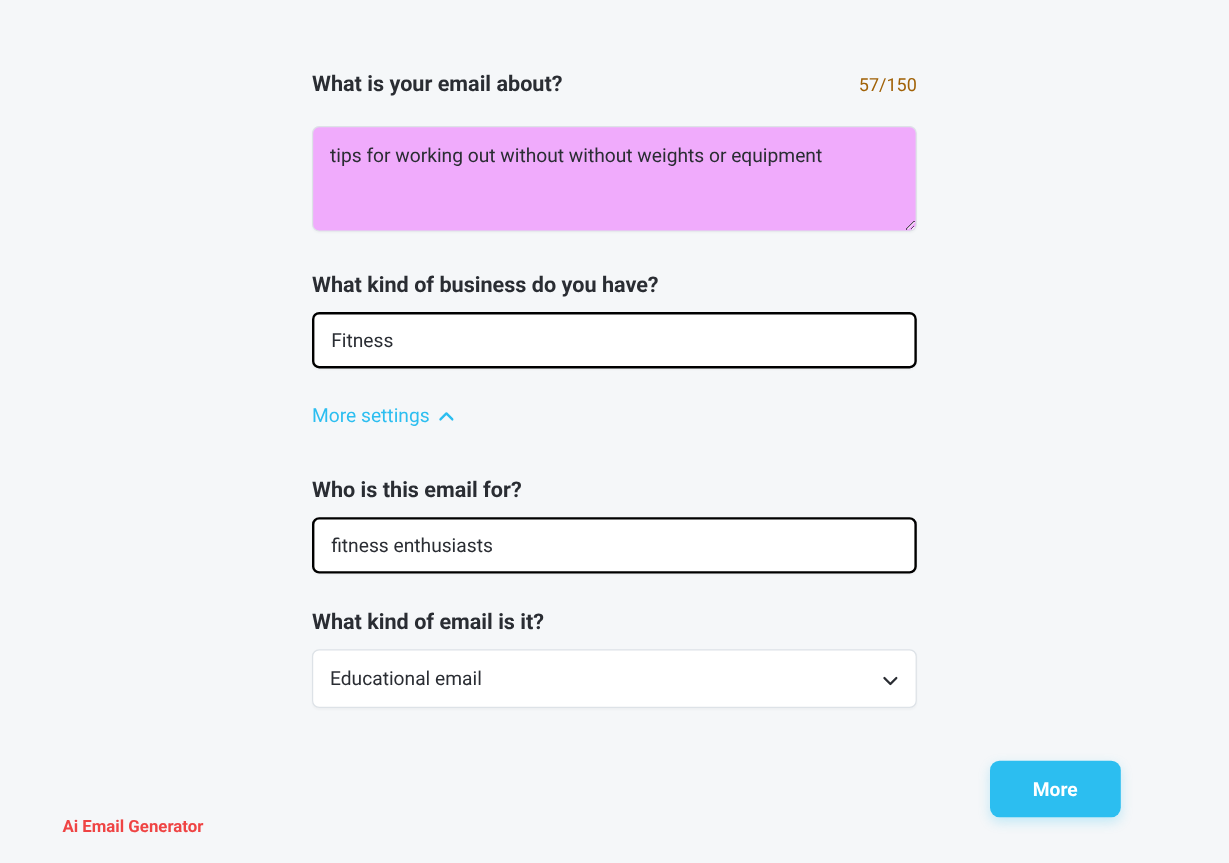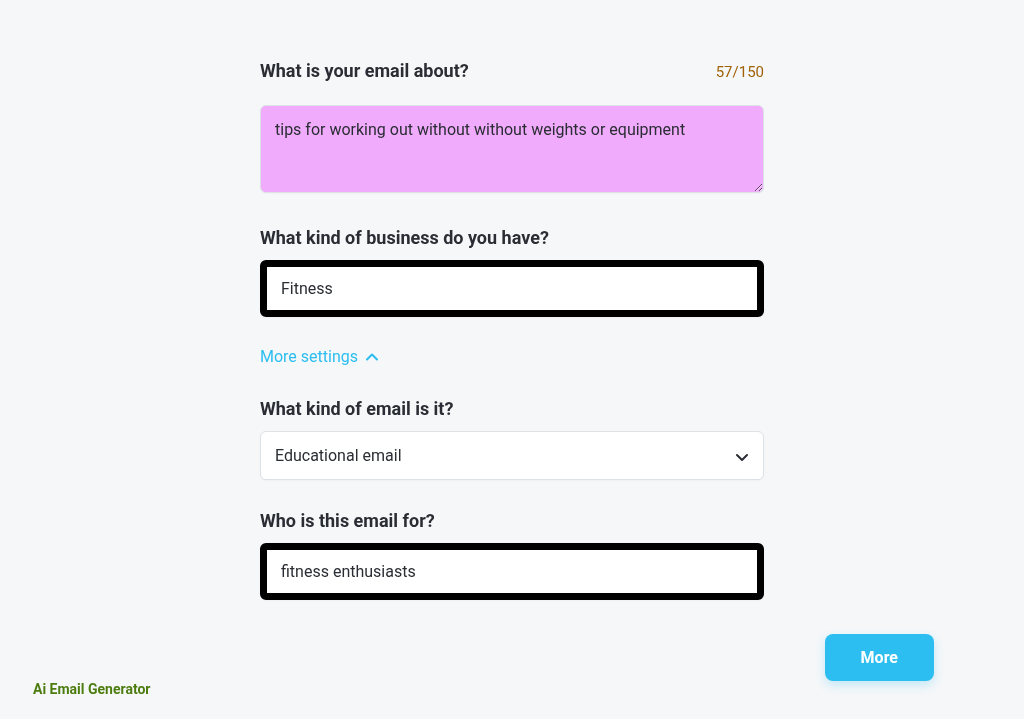--- a/index.html
+++ b/index.html
@@ -51,21 +51,21 @@
       resize: vertical;
       font-family: inherit;
       box-shadow: 0 1px 2px rgba(0,0,0,0.03);
     }
     .input {
       width: 100%;
       padding: 12px 14px;
       font-size: 16px;
       color: #2a2d33;
       background: #ffffff;
-      border: 7px solid #000000;
+      border: 2px solid #000000;
       border-radius: 6px;
       font-family: inherit;
       box-shadow: 0 1px 2px rgba(0,0,0,0.03);
     }
     .select-wrapper {
       position: relative;
       width: 100%;
     }
     .select {
       width: 100%;
@@ -88,21 +88,21 @@
       pointer-events: none;
     }
     .more-settings {
       display: inline-flex;
       align-items: center;
       gap: 8px;
       color: #2cbef0;
       font-size: 16px;
       font-weight: 400;
       cursor: pointer;
-      margin-bottom: 32px;
+      margin-bottom: 42px;
       margin-top: -2px;
     }
     .more-settings-icon svg {
       display: block;
     }
     .next-button {
       position: absolute;
       right: 90px;
       bottom: 38px;
       padding: 14px 36px;
@@ -111,25 +111,25 @@
       border: none;
       border-radius: 8px;
       font-size: 16px;
       font-weight: 700;
       cursor: pointer;
       font-family: inherit;
       box-shadow: 0 4px 10px rgba(44,190,240,0.25);
     }
     .footer-label {
       position: absolute;
-      left: 33px;
+      left: 52px;
       bottom: 22px;
       font-size: 14px;
       font-weight: 700;
-      color: #4d7c0f;
+      color: #ef4444;
     }
   </style>
 </head>
 <body>
 
 <div class="form-container">
 
   <div class="field-group">
     <div class="char-count-row">
       <label class="field-label">What is your email about?</label>
@@ -146,33 +146,33 @@
   <div class="more-settings">
     <span>More settings</span>
     <span class="more-settings-icon">
       <svg width="12" height="8" viewBox="0 0 12 8" fill="none">
         <path d="M1 6.5L6 1.5L11 6.5" stroke="#2cbef0" stroke-width="2" stroke-linecap="round" stroke-linejoin="round"></path>
       </svg>
     </span>
   </div>
 
   <div class="field-group">
+    <label class="field-label">Who is this email for?</label>
+    <input class="input" type="text" value="fitness enthusiasts" style="">
+  </div>
+
+  <div class="field-group">
     <label class="field-label">What kind of email is it?</label>
     <div class="select-wrapper">
       <div class="select">Educational email</div>
       <span class="select-chevron">
         <svg width="12" height="8" viewBox="0 0 12 8" fill="none">
           <path d="M1 1.5L6 6.5L11 1.5" stroke="#2a2d33" stroke-width="2" stroke-linecap="round" stroke-linejoin="round"></path>
         </svg>
       </span>
     </div>
   </div>
 
-  <div class="field-group">
-    <label class="field-label">Who is this email for?</label>
-    <input class="input" type="text" value="fitness enthusiasts" style="">
-  </div>
-
 </div>
 
 <button class="next-button">More</button>
 
 <div class="footer-label">Ai Email Generator</div>
 
 </body></html>

